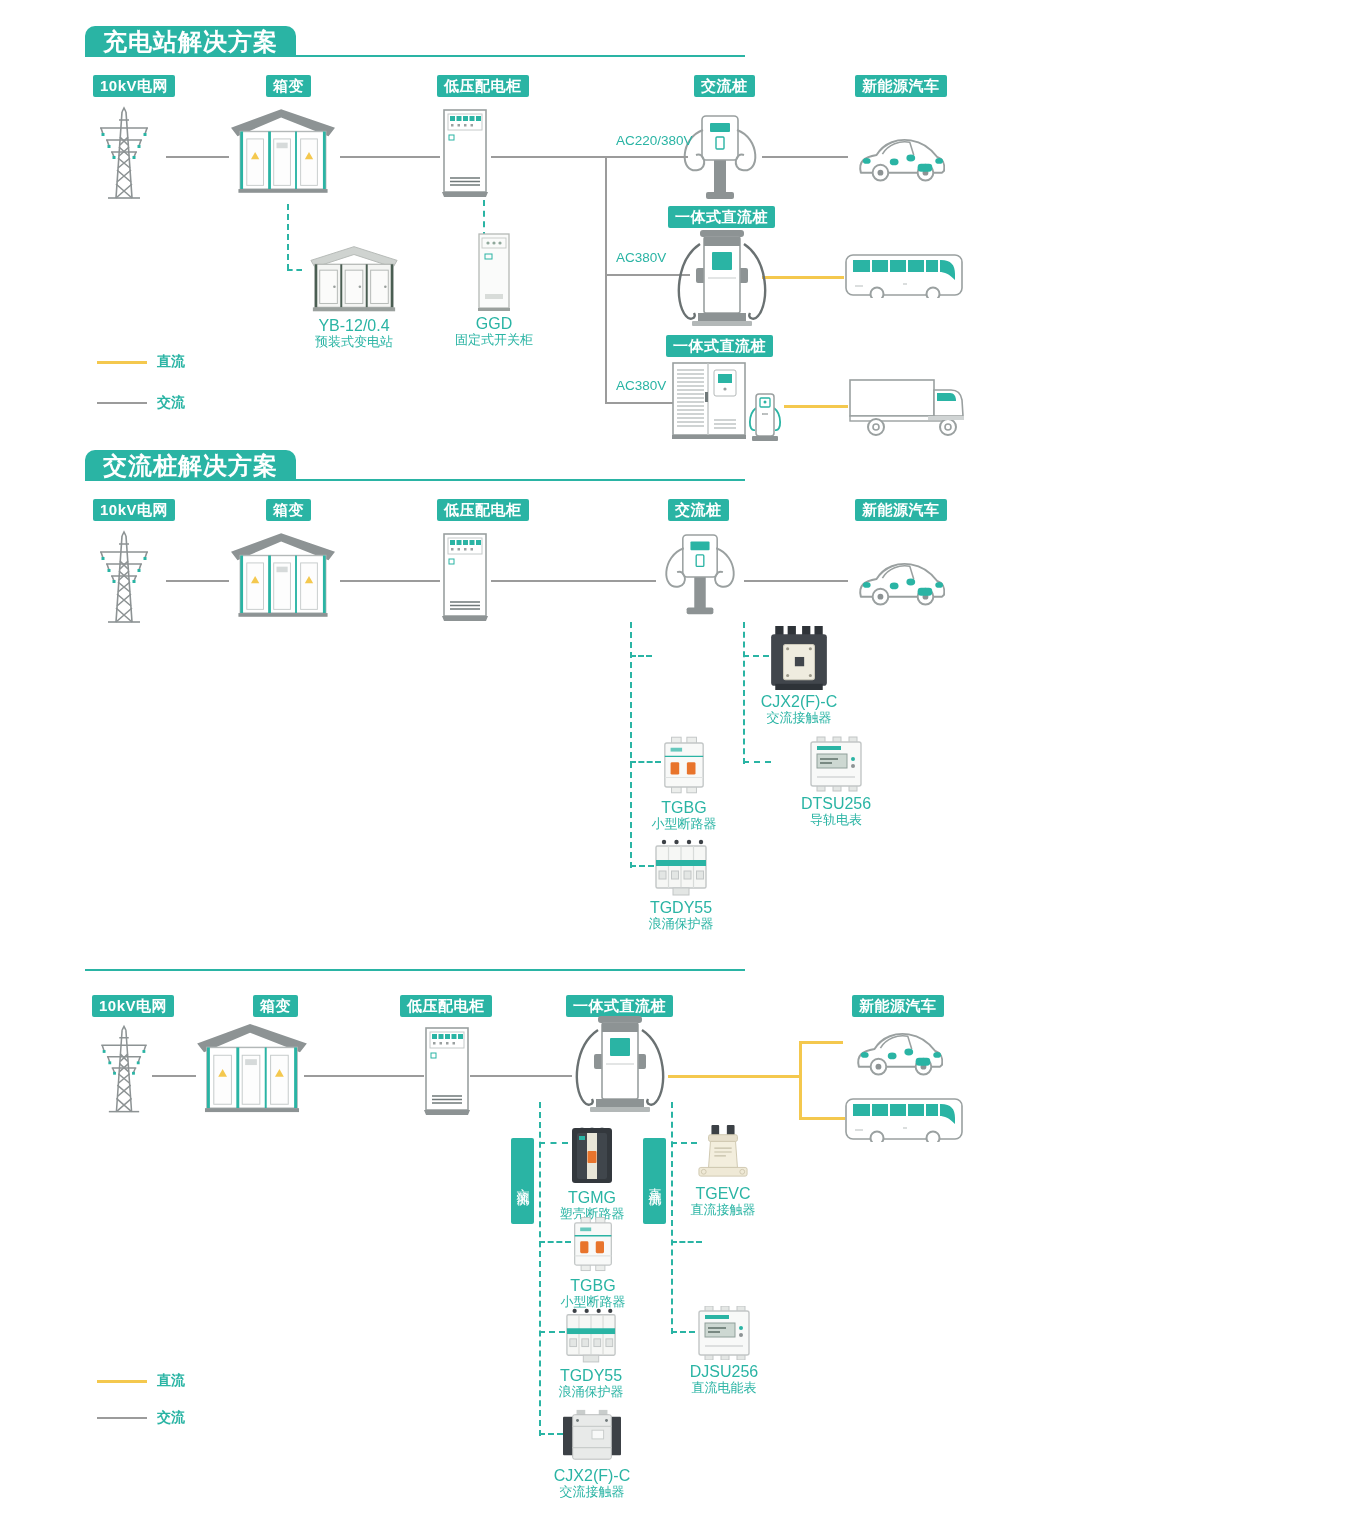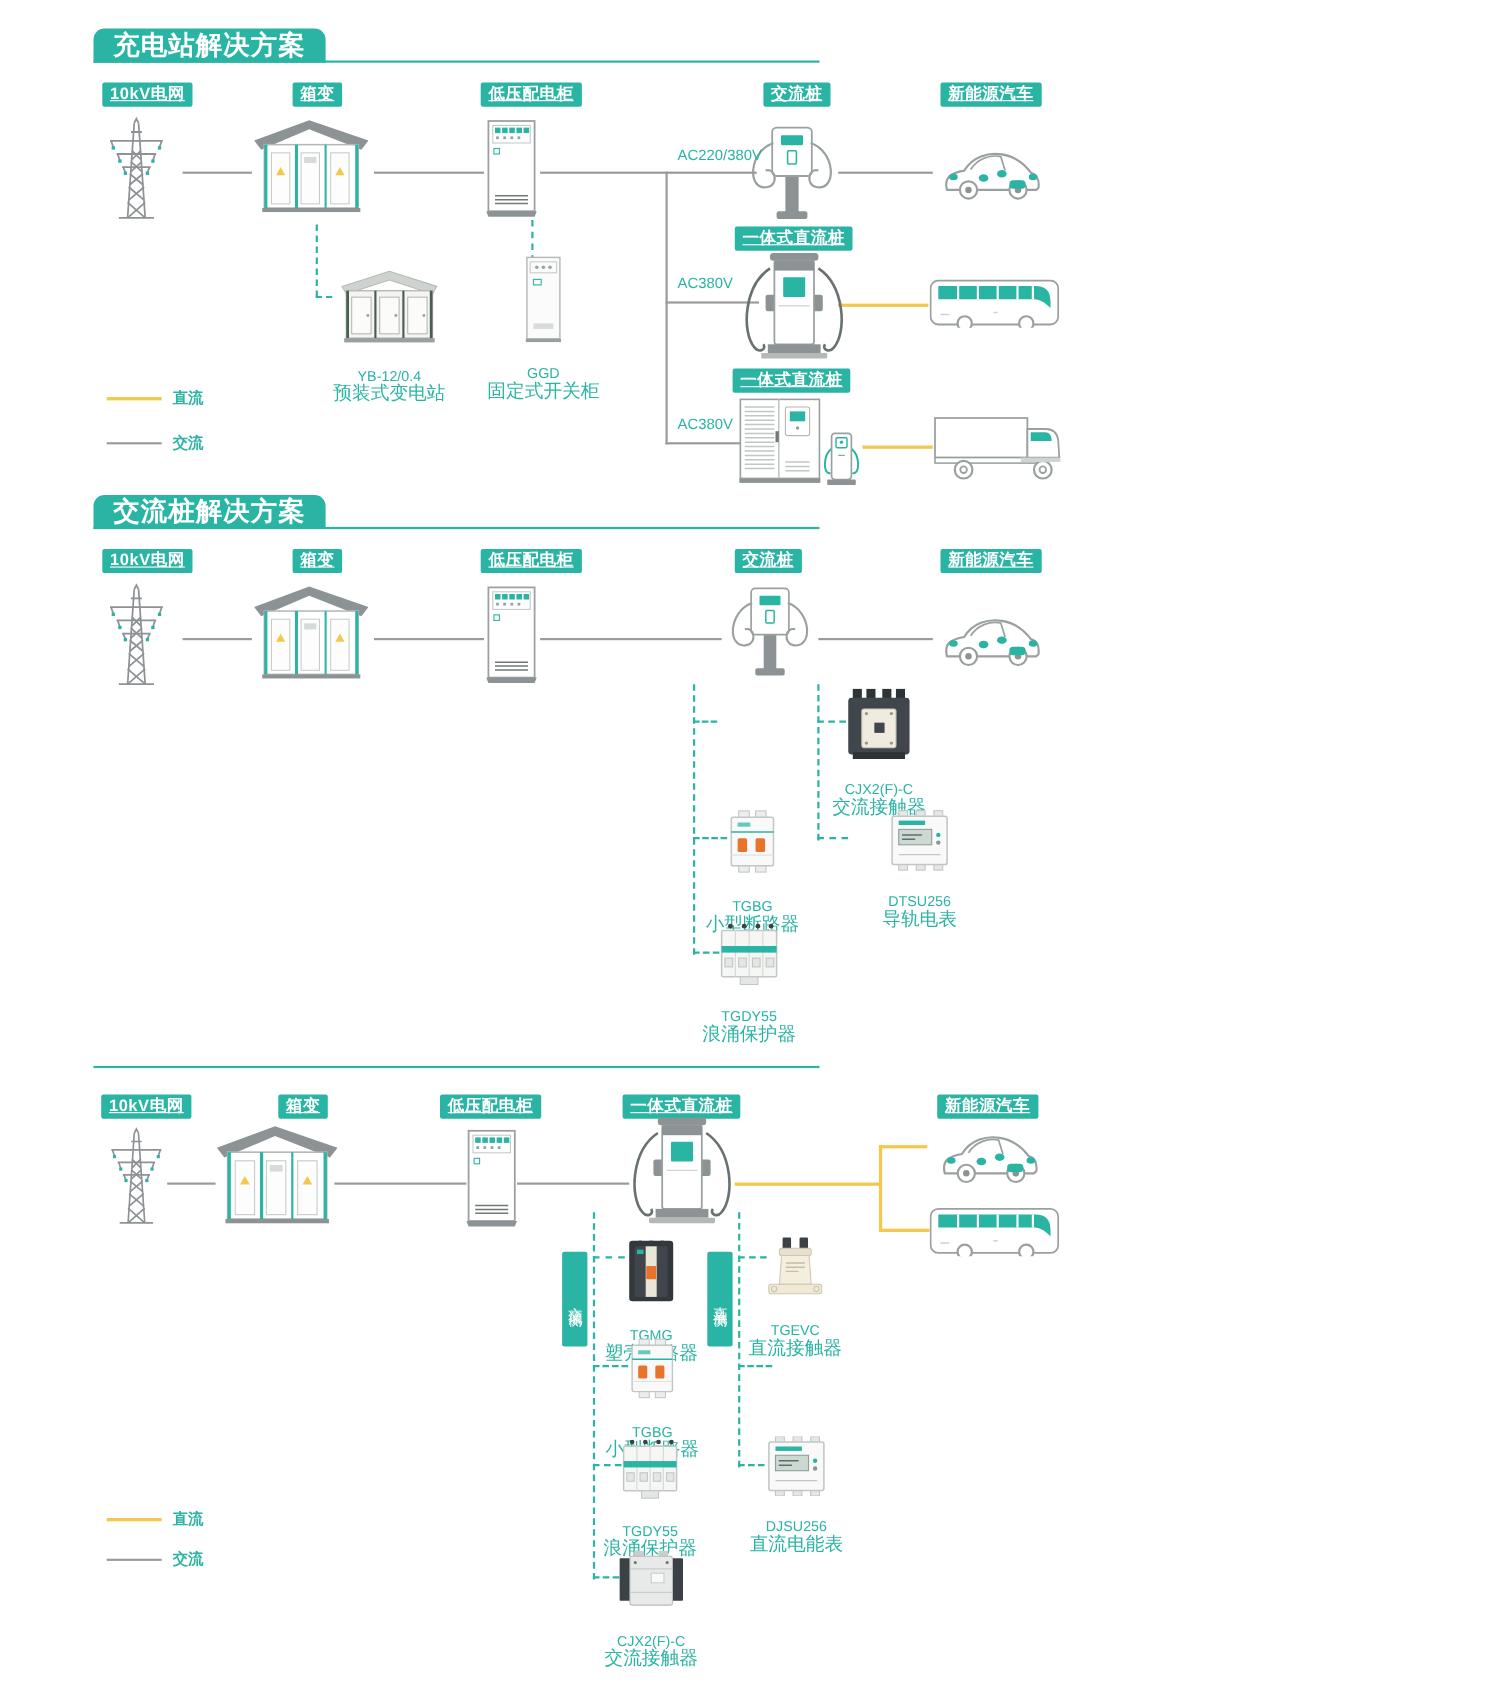--- a/index.html
+++ b/index.html
@@ -8,33 +8,33 @@
     --gray:#9b9b9b;
     --eqgray:#8d9394;
   }
   html,body{margin:0;padding:0;background:#fff;}
   .canvas{position:relative;width:1166px;height:1531px;background:#fff;overflow:hidden;
           font-family:"Liberation Sans","DejaVu Sans",sans-serif;}
   .pill{position:absolute;background:var(--teal);color:#fff;font-weight:bold;font-size:24px;
         line-height:31px;height:31px;padding:0 18px;border-radius:10px 10px 0 0;letter-spacing:1px;white-space:nowrap;}
   .secline{position:absolute;height:2px;background:var(--teal);}
   .nlabel{position:absolute;background:var(--teal);color:#fff;font-weight:bold;font-size:15px;
-          line-height:22px;height:22px;padding:0 7px;border-radius:2px;letter-spacing:.5px;white-space:nowrap;text-decoration:underline;}
+          line-height:22px;height:22px;padding:0 7px;border-radius:2px;letter-spacing:.5px;white-space:nowrap;}
   .hline{position:absolute;height:2px;background:var(--gray);}
   .vlineg{position:absolute;width:2px;background:var(--gray);}
   .hyellow{position:absolute;height:3px;background:var(--yellow);}
   .vyellow{position:absolute;width:3px;background:var(--yellow);}
   .dashv{position:absolute;width:0;border-left:2px dashed var(--teal);}
   .dashh{position:absolute;height:0;border-top:2px dashed var(--teal);}
   .vtext{position:absolute;color:var(--teal);font-size:13.5px;white-space:nowrap;}
   .eq{position:absolute;}
   .prod{position:absolute;width:120px;display:flex;flex-direction:column;align-items:center;text-align:center;}
   .prod svg{display:block;}
-  .prod .nm{color:var(--teal);font-size:13px;line-height:16px;margin-top:20px;white-space:nowrap;}
-  .prod .ds{color:var(--teal);font-size:17px;line-height:16px;white-space:nowrap;}
+  .prod .nm{color:var(--teal);font-size:16px;line-height:16px;margin-top:4px;white-space:nowrap;}
+  .prod .ds{color:var(--teal);font-size:13px;line-height:16px;white-space:nowrap;}
   .sidetag{position:absolute;background:var(--teal);color:#fff;font-size:13px;width:23px;height:86px;
            border-radius:2px;writing-mode:vertical-rl;text-orientation:upright;letter-spacing:3px;
            display:flex;align-items:center;justify-content:center;box-sizing:border-box;}
   .legtext{position:absolute;color:var(--teal);font-size:14px;font-weight:bold;white-space:nowrap;}
   .defs{position:absolute;width:0;height:0;overflow:hidden;}
 </style>
 </head>
 <body>
 
 <div class="canvas">

